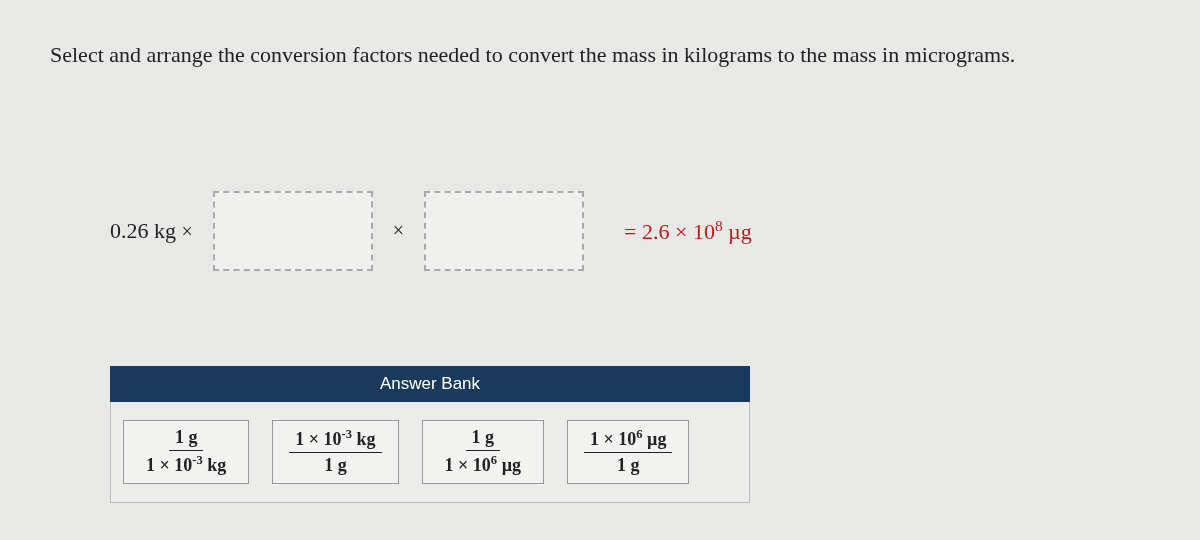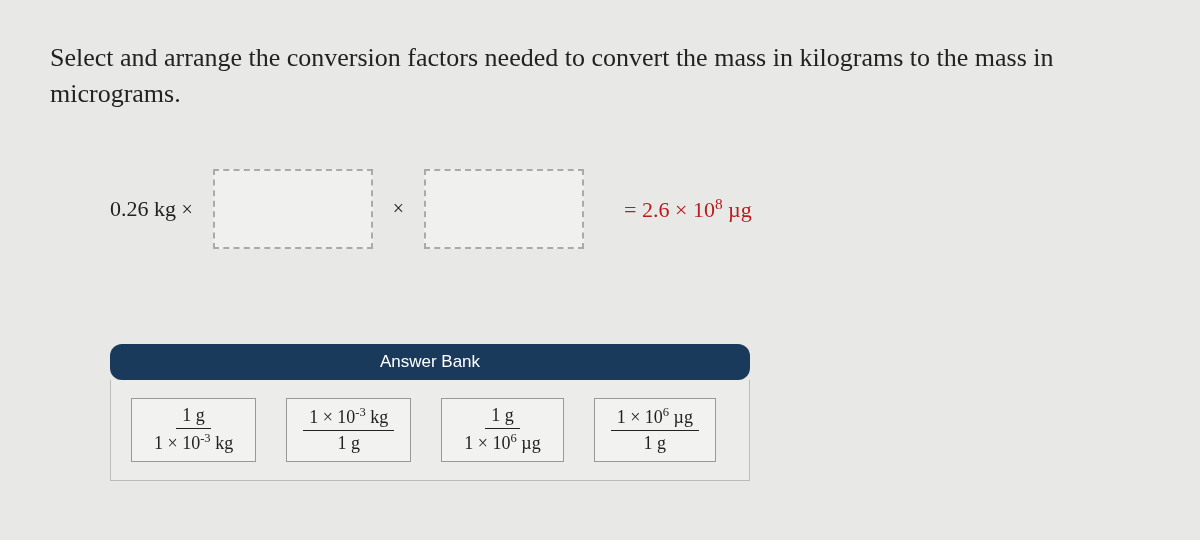--- a/index.html
+++ b/index.html
@@ -9,23 +9,23 @@
     }
     body {
       width: 1200px;
       height: 540px;
       background: #e8e8e6;
       font-family: Georgia, 'Times New Roman', serif;
       padding: 40px 50px;
       position: relative;
     }
     .question-text {
-      font-size: 26px;
+      font-size: 22px;
       color: #222;
-      margin-bottom: 56px;
+      margin-bottom: 120px;
       line-height: 1.4;
     }
     .equation-row {
       display: flex;
       align-items: center;
       gap: 20px;
       margin-left: 60px;
       margin-bottom: 95px;
     }
     .starting-value {
@@ -58,30 +58,30 @@
       margin-left: 60px;
       width: 640px;
     }
     .answer-bank-header {
       background: #1a3a5c;
       color: #fff;
       text-align: center;
       padding: 8px 0;
       font-size: 17px;
       font-family: Arial, sans-serif;
-      border-radius: 12px;
     }
     .answer-bank-body {
       border: 1px solid #bbb;
       border-top: none;
-      padding: 18px 20px;
+      padding: 18px 12px;
       display: flex;
-      gap: 30px;
+      gap: 23px;
       justify-content: flex-start;
       background: #ececea;
+      font-weight: bold;
     }
     .tile {
       border: 1px solid #999;
       background: #f2f2f0;
       padding: 6px 16px;
       cursor: grab;
       display: flex;
       flex-direction: column;
       align-items: center;
       font-size: 18px;

